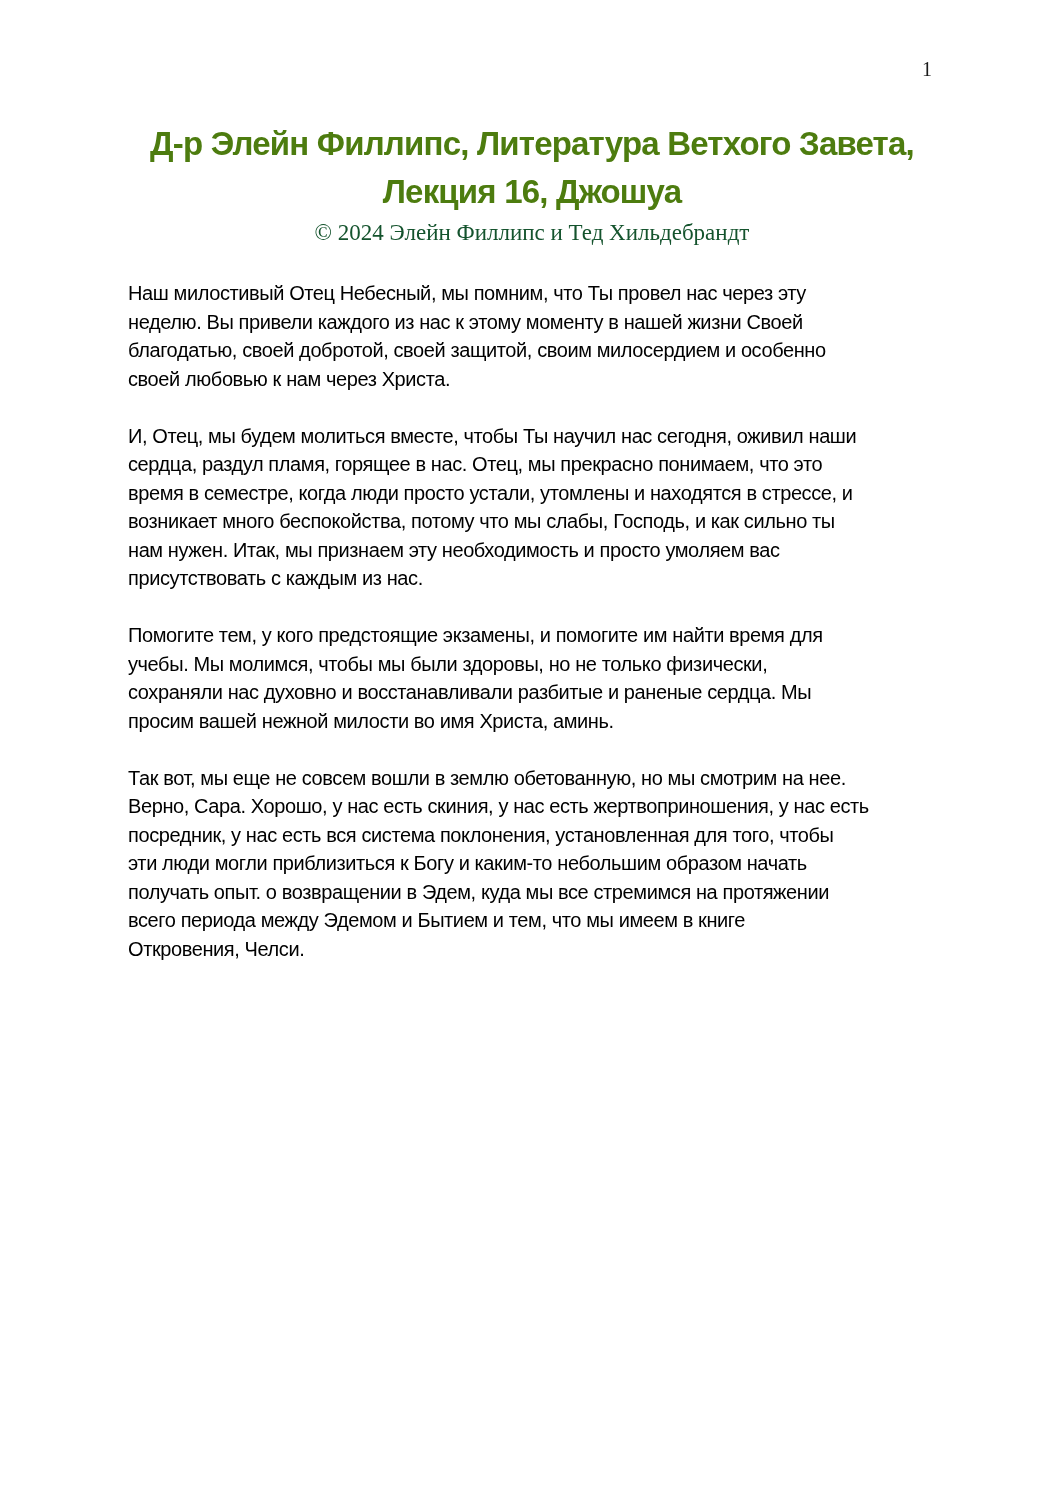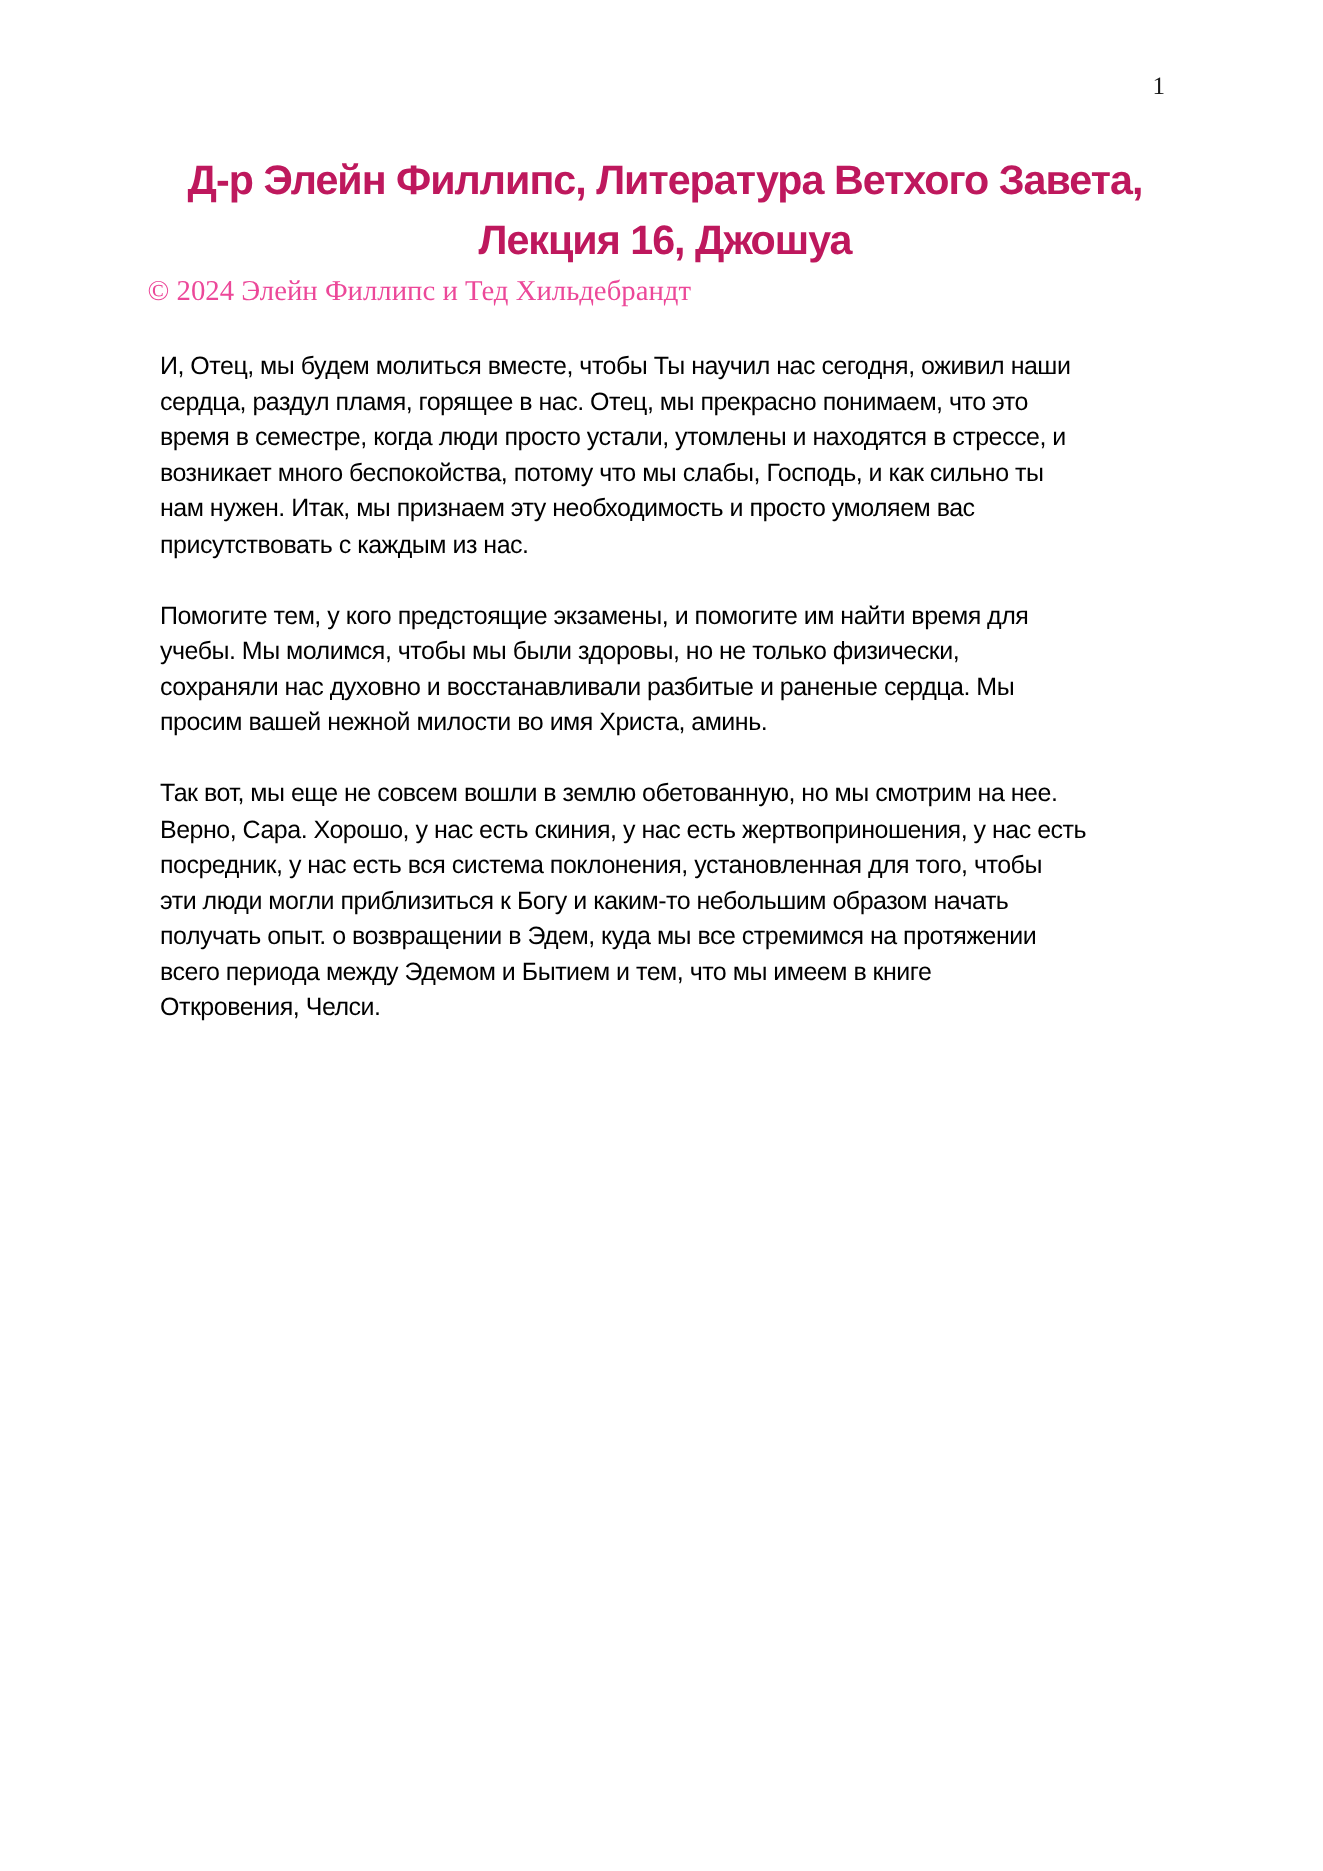--- a/index.html
+++ b/index.html
@@ -33,29 +33,30 @@
     padding: 120px 112px 0 118px;
   }
   .title {
     margin: 0;
     text-align: center;
     font-family: "Liberation Sans", sans-serif;
     font-weight: bold;
     font-size: 33px;
     line-height: 48px;
     letter-spacing: -0.8px;
-    color: #be185d;
+    color: #4d7c0f;
     white-space: pre;
   }
   .copyright {
     margin-top: 3px;
+    text-align: center;
     font-family: "Liberation Serif", serif;
     font-size: 23px;
     line-height: 28px;
-    color: #ec4899;
+    color: #14532d;
   }
   .paragraphs {
     margin-top: 32px;
     padding-left: 10px;
     width: 830px;
   }
   .paragraphs p {
     margin: 0 0 28.5px 0;
     font-size: 20px;
     line-height: 28.5px;
@@ -70,20 +71,24 @@
 <div class="page">
   <div class="page-number">1</div>
 
   <div class="content">
     <h1 class="title">Д-р Элейн Филлипс, Литература Ветхого Завета,
 Лекция 16, Джошуа</h1>
 
     <div class="copyright">© 2024 Элейн Филлипс и Тед Хильдебрандт</div>
 
     <div class="paragraphs">
+      <p>Наш милостивый Отец Небесный, мы помним, что Ты провел нас через эту
+неделю. Вы привели каждого из нас к этому моменту в нашей жизни Своей
+благодатью, своей добротой, своей защитой, своим милосердием и особенно
+своей любовью к нам через Христа.</p>
       <p>И, Отец, мы будем молиться вместе, чтобы Ты научил нас сегодня, оживил наши
 сердца, раздул пламя, горящее в нас. Отец, мы прекрасно понимаем, что это
 время в семестре, когда люди просто устали, утомлены и находятся в стрессе, и
 возникает много беспокойства, потому что мы слабы, Господь, и как сильно ты
 нам нужен. Итак, мы признаем эту необходимость и просто умоляем вас
 присутствовать с каждым из нас.</p>
       <p>Помогите тем, у кого предстоящие экзамены, и помогите им найти время для
 учебы. Мы молимся, чтобы мы были здоровы, но не только физически,
 сохраняли нас духовно и восстанавливали разбитые и раненые сердца. Мы
 просим вашей нежной милости во имя Христа, аминь.</p>

